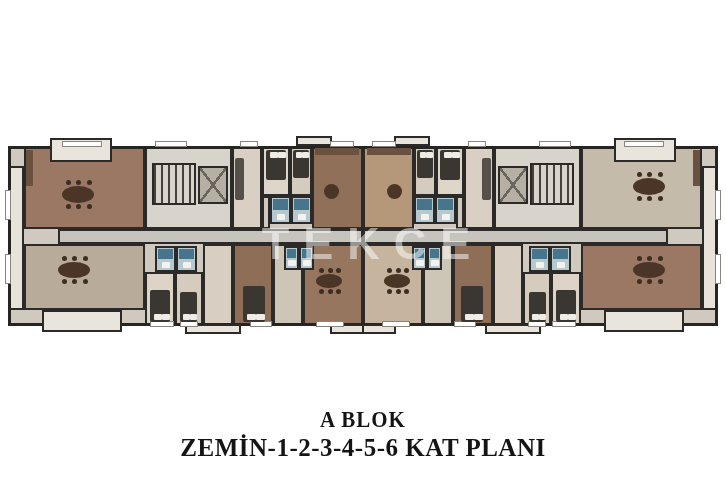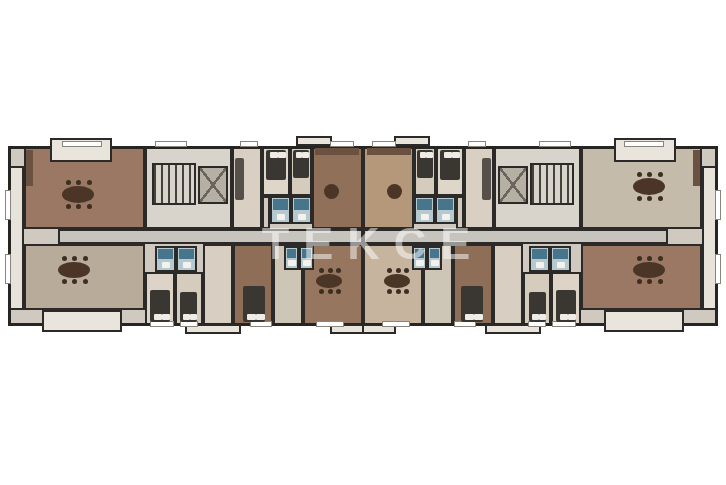--- a/index.html
+++ b/index.html
@@ -242,13 +242,17 @@
       <div class="furn rtable" style="position: absolute; left: 324px; top: 184px; width: 15px; height: 15px;"></div>
       <div class="furn rtable" style="position: absolute; left: 387px; top: 184px; width: 15px; height: 15px;"></div>
       <div class="furn sofa" style="position: absolute; left: 235px; top: 158px; width: 9px; height: 42px;"></div>
       <div class="furn sofa" style="position: absolute; left: 482px; top: 158px; width: 9px; height: 42px;"></div>
       <div class="furn counter" style="position: absolute; left: 315px; top: 148px; width: 44px; height: 7px;"></div>
       <div class="furn counter" style="position: absolute; left: 367px; top: 148px; width: 44px; height: 7px;"></div>
       <div class="furn counter" style="position: absolute; left: 26px; top: 150px; width: 7px; height: 36px;"></div>
       <div class="furn counter" style="position: absolute; left: 693px; top: 150px; width: 7px; height: 36px;"></div>
     </div>
   <div id="watermark">TEKCE</div>
+  <div id="title-block">
+    <div id="title-line1">A BLOK</div>
+    <div id="title-line2">ZEMİN-1-2-3-4-5-6 KAT PLANI</div>
+  </div>
 </div>
 
 </body></html>

